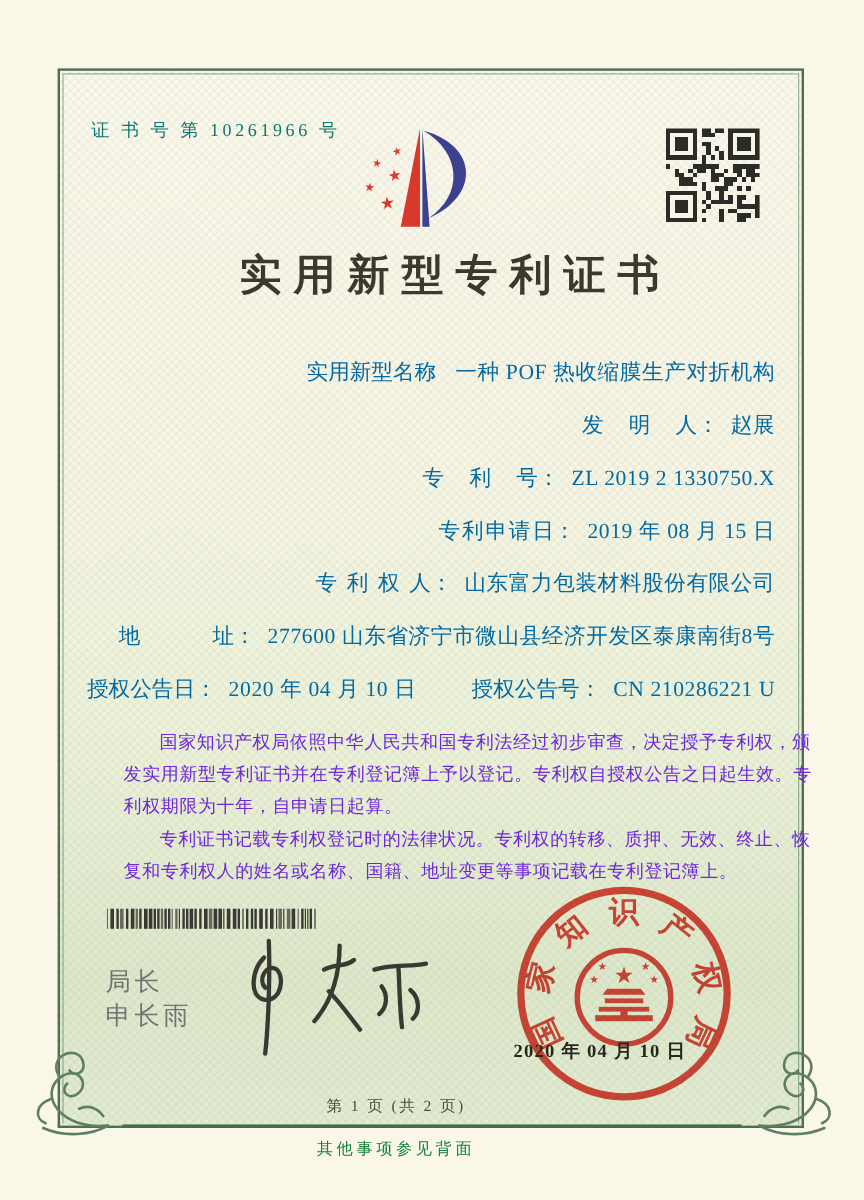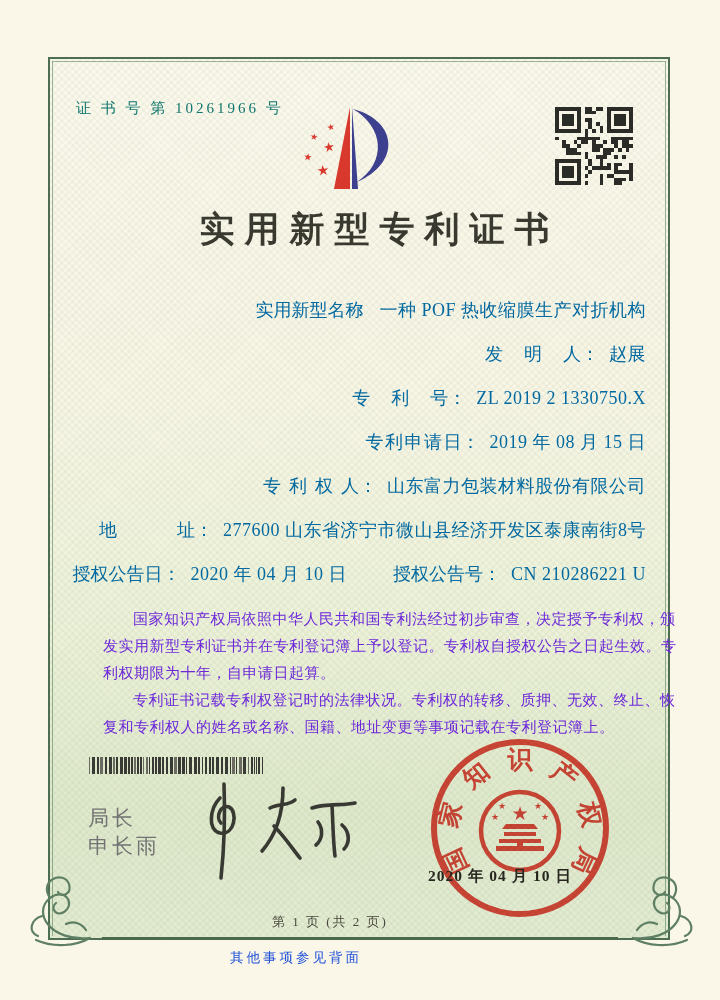--- a/index.html
+++ b/index.html
@@ -65,22 +65,22 @@
 
   .page-info { left:230px; top:913px; width:200px; text-align:center;
                font-size:13px; color:#4a4a3e; letter-spacing:2px; }
 
   .bottom-line { left:102px; top:937px; width:516px; height:2.5px; background:#4a6a50; }
 
   .flourish { color:#5e7f63; }
   .flourish-l { left:20px; top:868px; }
   .flourish-r { left:625px; top:868px; transform:scaleX(-1); }
 
-  .footer-note { left:230px; top:949px; width:200px; 
-                 font-size:13.5px; color:#1d4ed8; letter-spacing:3px; }
+  .footer-note { left:230px; top:949px; width:200px; text-align:center;
+                 font-size:13.5px; color:#15803d; letter-spacing:3px; }
 
   .qr { left:555px; top:107px; }
   .logo { left:286px; top:99px; }
 </style>
 </head>
 <body>
 
 <div class="abs frame"></div>
 
 <div class="abs cert-no">证 书 号 第 10261966 号</div>

